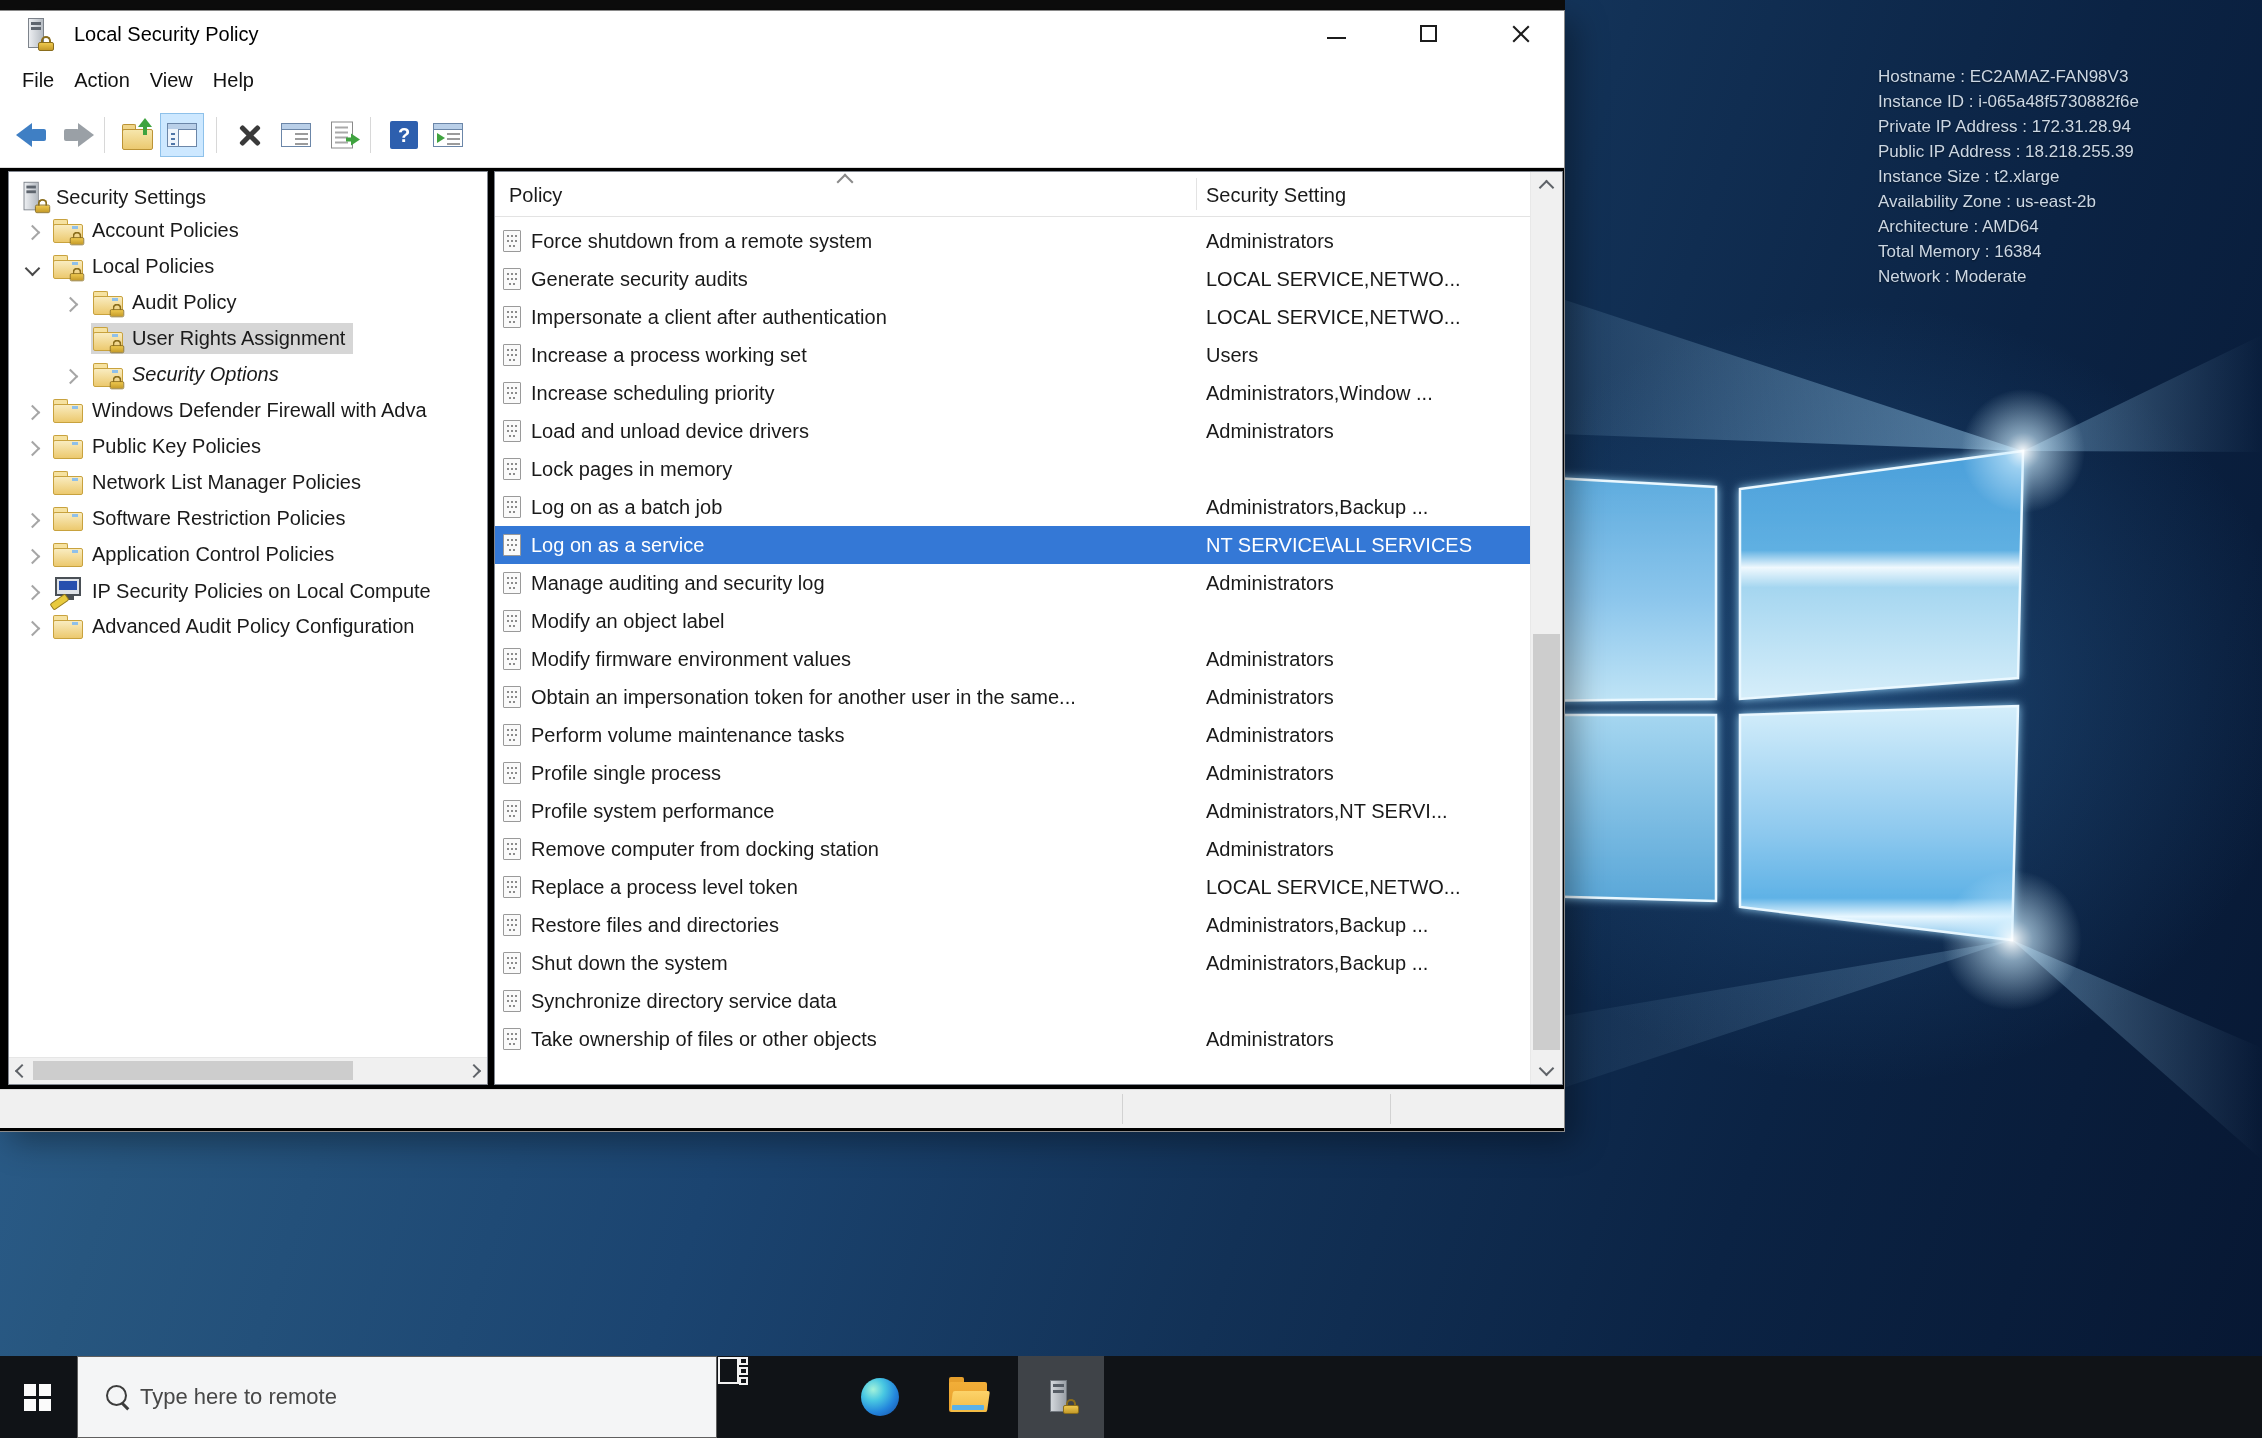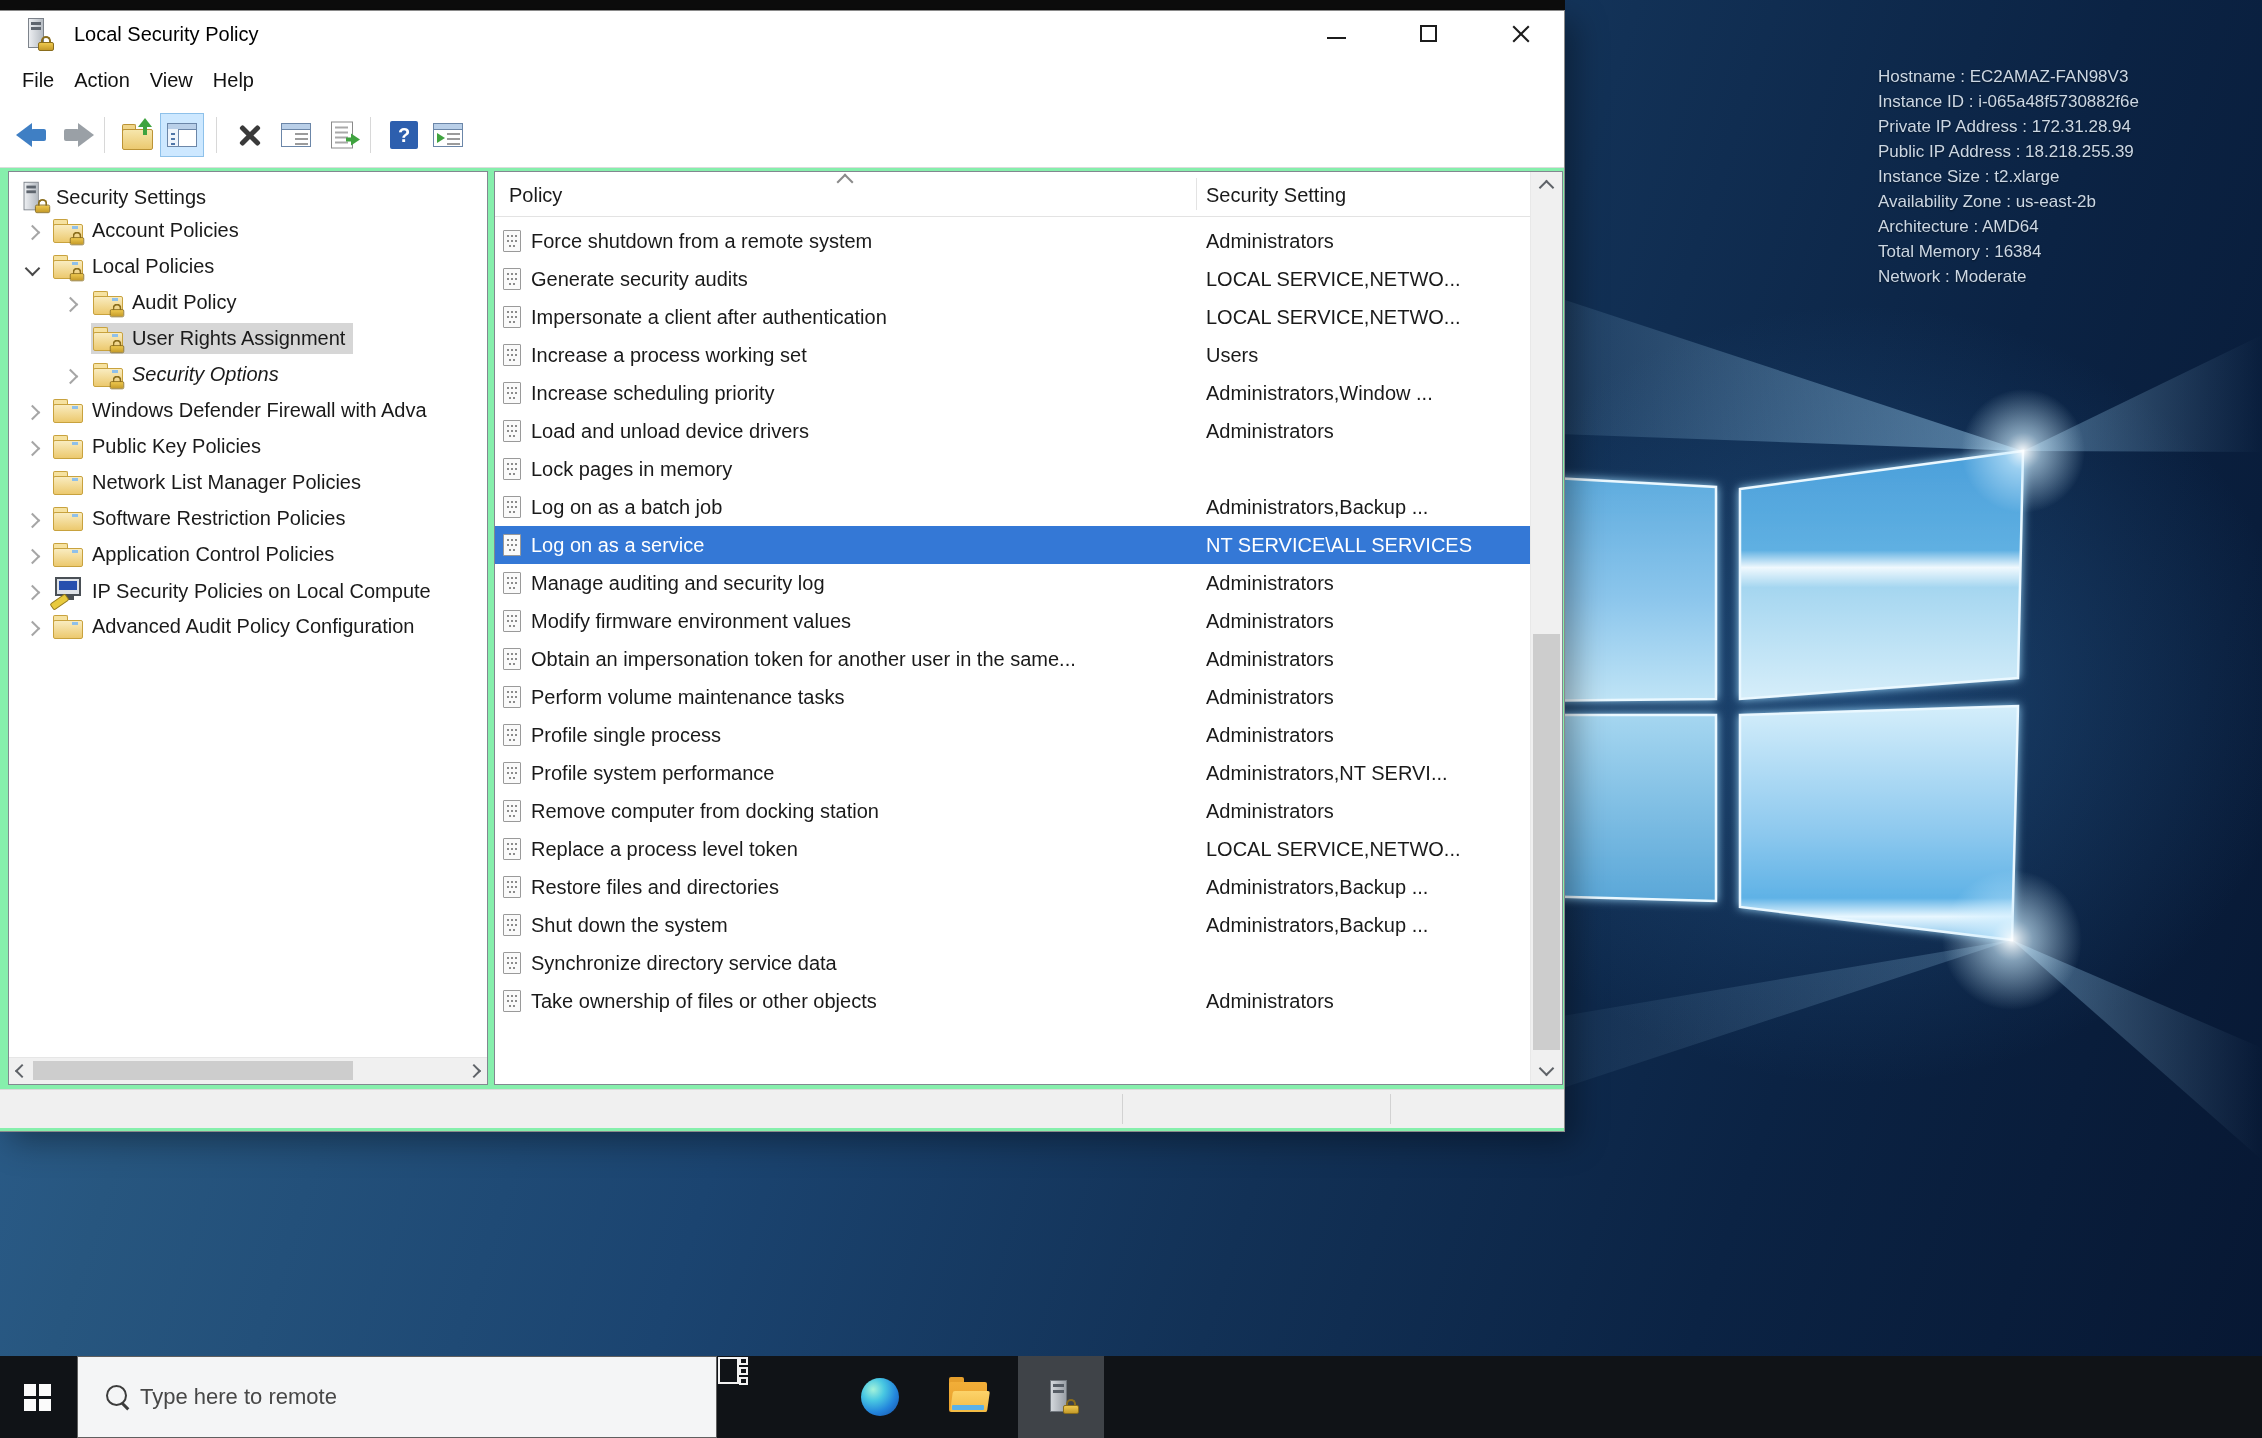--- a/index.html
+++ b/index.html
@@ -10,21 +10,21 @@
   .wallpaper{position:absolute;inset:0;
     background:linear-gradient(108deg,#30659a 0%,#27567f 18%,#1b4470 40%,#123156 60%,#0b2344 78%,#071732 100%);}
   .logo-svg{position:absolute;left:1450px;top:280px;}
 
   .sysinfo{position:absolute;left:1878px;top:64px;color:#ccd7e3;font-size:17px;
     line-height:25px;text-shadow:0 1px 2px rgba(0,0,0,.45);}
 
   .topstrip{position:absolute;left:0;top:0;width:1565px;height:10px;background:#0d0d0d;}
 
   
-  .window{position:absolute;left:0;top:10px;width:1565px;height:1122px;background:#86efac;
+  .window{position:absolute;left:0;top:10px;width:1565px;height:1122px;background:#000000;
     border:1px solid #8a8a8a;border-left:none;box-sizing:border-box;
     box-shadow:10px 10px 30px rgba(0,0,0,.35);}
   .titlebar{position:absolute;left:0;top:0;right:0;height:46px;background:#fff;}
   .title-text{position:absolute;left:74px;top:0;line-height:46px;font-size:20px;color:#000;}
   .cap-btn{position:absolute;top:0;width:64px;height:46px;cursor:default;}
   .cap-min{left:1304px}.cap-max{left:1396px}.cap-close{left:1488px}
   .cap-min i{display:block;width:19px;height:2px;background:#1c1c1c;margin:26px auto 0;}
   .cap-max i{display:block;width:17px;height:17px;border:2px solid #1c1c1c;margin:14px auto 0;box-sizing:border-box;}
   .cap-close .b{position:absolute;left:22px;top:22px;width:22px;height:2px;background:#1c1c1c;}
   .cap-close .b1{transform:rotate(45deg)}.cap-close .b2{transform:rotate(-45deg)}
@@ -605,20 +605,27 @@
             <div class="doc">
               <div class="dots"></div>
             </div>
             <span class="policy">Manage auditing and security log</span>
             <span class="setting">Administrators</span>
           </div>
           <div class="list-row">
             <div class="doc">
               <div class="dots"></div>
             </div>
+            <span class="policy">Modify an object label</span>
+            <span class="setting"></span>
+          </div>
+          <div class="list-row">
+            <div class="doc">
+              <div class="dots"></div>
+            </div>
             <span class="policy">Modify firmware environment values</span>
             <span class="setting">Administrators</span>
           </div>
           <div class="list-row">
             <div class="doc">
               <div class="dots"></div>
             </div>
             <span class="policy">Obtain an impersonation token for another user in the same...</span>
             <span class="setting">Administrators</span>
           </div>

